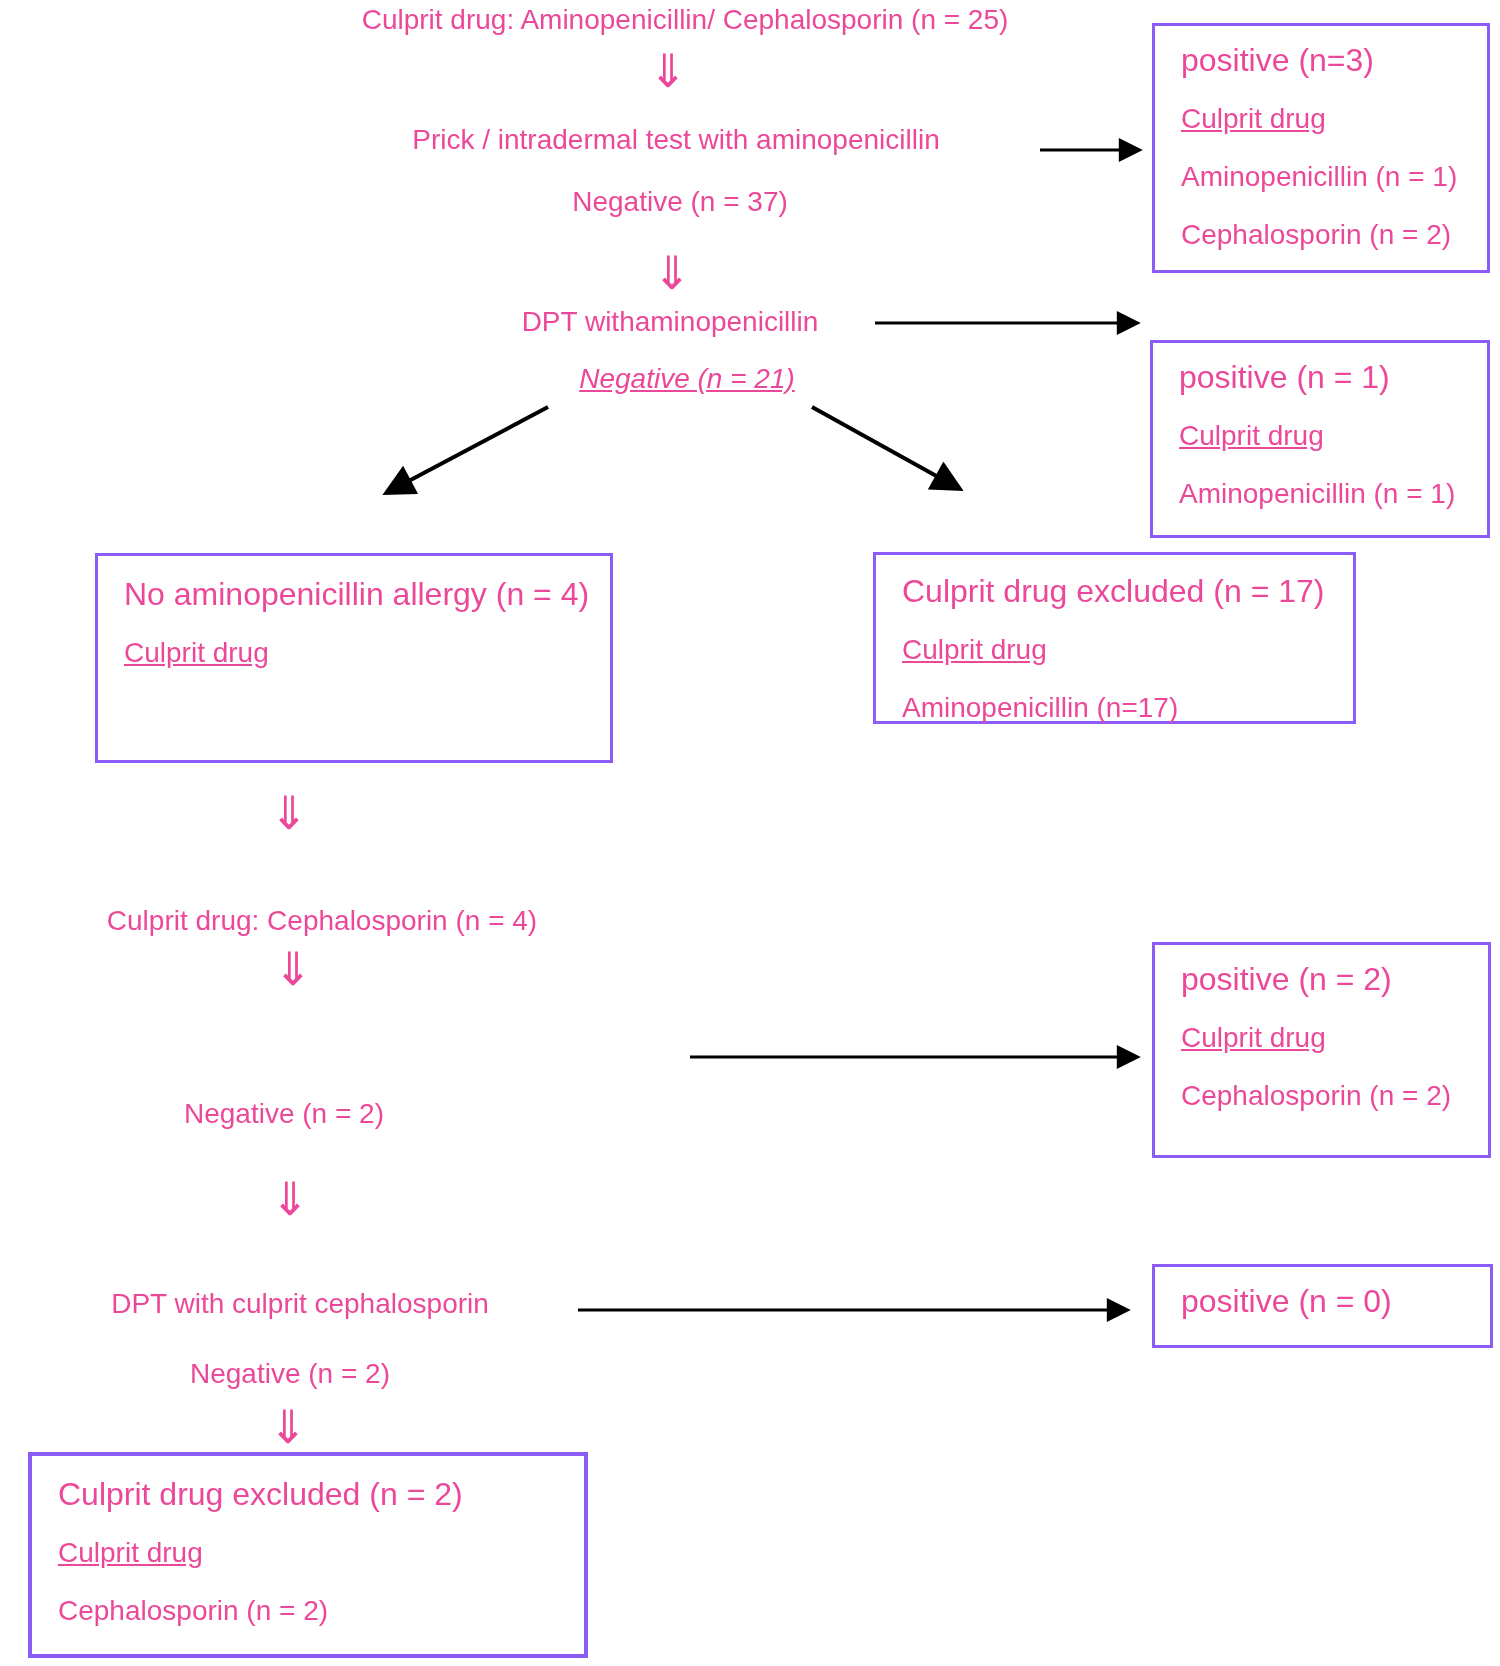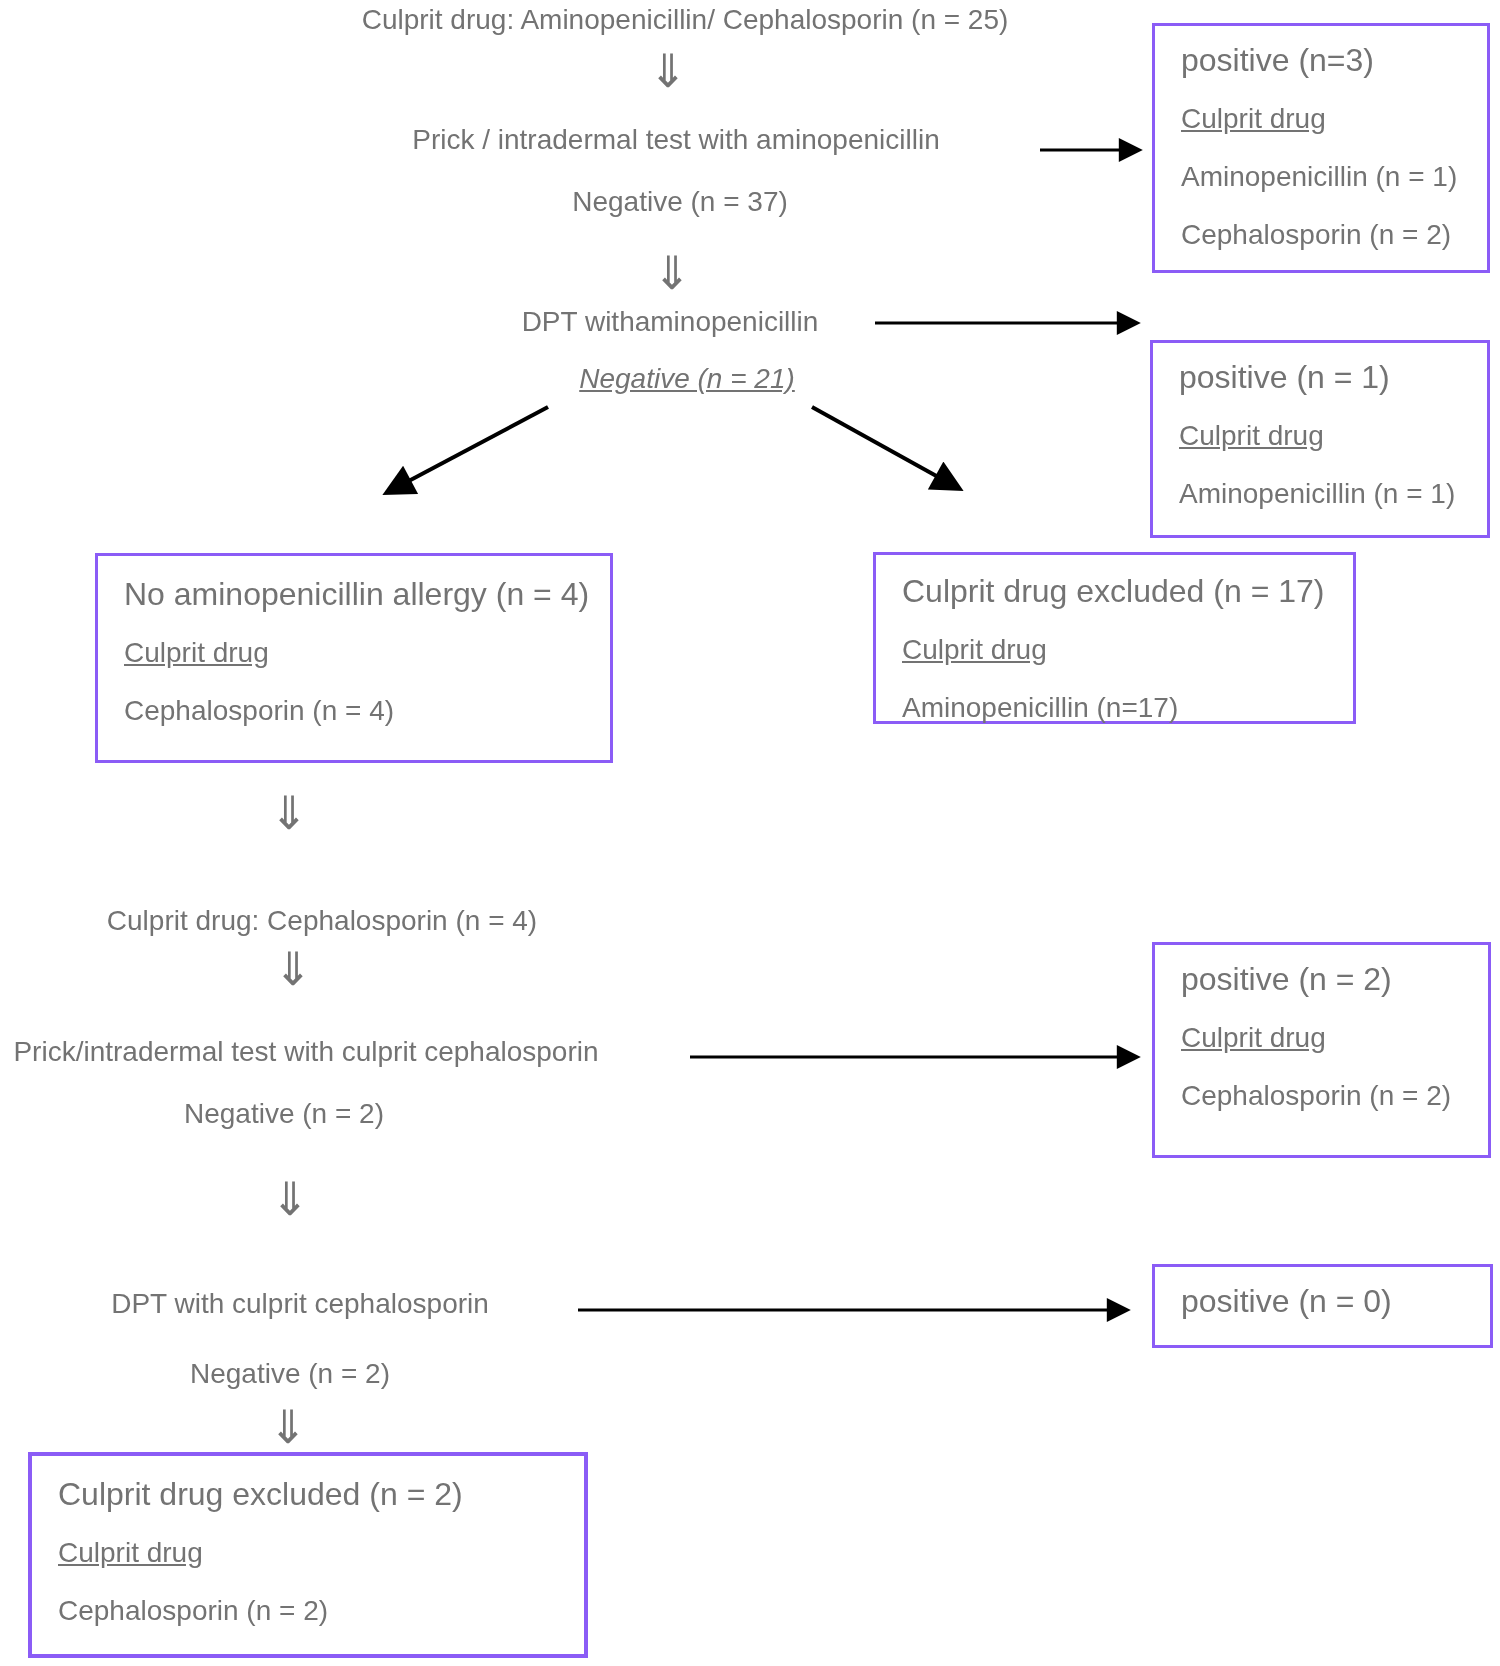--- a/index.html
+++ b/index.html
@@ -1,21 +1,21 @@
 <!DOCTYPE html>
 <html><head>
 <meta charset="utf-8">
 <style>
   html, body { margin: 0; padding: 0; background: #ffffff; }
   .canvas {
     position: relative;
     width: 1500px;
     height: 1666px;
     background: #ffffff;
-    color: #737373;
+    color: #ec4899;
     font-family: "Liberation Sans", sans-serif;
     overflow: hidden;
   }
   .t {
     position: absolute;
     white-space: nowrap;
     font-size: 28px;
     line-height: 1.15;
   }
   .center { transform: translateX(-50%); }
@@ -89,36 +89,34 @@
 
   <div class="box" style="left:1150px; top:300px; width:340px; height:198px;margin-top:40px;">
     <div class="heading">positive (n = 1)</div>
     <div class="label">Culprit drug</div>
     <div class="line">Aminopenicillin (n = 1)</div>
   </div>
 
   <div class="box" style="left:55px; top:553px; width:518px; height:210px; padding-top:20px;margin-left:40px;">
     <div class="heading">No aminopenicillin allergy (n = 4)</div>
     <div class="label">Culprit drug</div>
-    <div class="line">Cephalosporin (n = 4)</div>
   </div>
 
   <div class="box" style="left:873px; top:552px; width:483px; height:172px; padding-top:18px;">
     <div class="heading">Culprit drug excluded (n = 17)</div>
     <div class="label">Culprit drug</div>
     <div class="line">Aminopenicillin (n=17)</div>
   </div>
 
   <div class="dblarrow" style="left:289px; top:790px;">⇓</div>
 
   <div class="t center" style="left:322px; top:905px;">Culprit drug: Cephalosporin (n = 4)</div>
 
   <div class="dblarrow" style="left:293px; top:946px;">⇓</div>
 
-  <div class="t center" style="left:306px; top:1036px;">Prick/intradermal test with culprit cephalosporin</div>
 
   <div class="t center" style="left:284px; top:1098px;">Negative (n = 2)</div>
 
   <div class="dblarrow" style="left:290px; top:1176px;">⇓</div>
 
   <div class="t center" style="left:300px; top:1288px;">DPT with culprit cephalosporin</div>
 
   <div class="t center" style="left:290px; top:1358px;">Negative (n = 2)</div>
 
   <div class="dblarrow" style="left:288px; top:1404px;">⇓</div>

